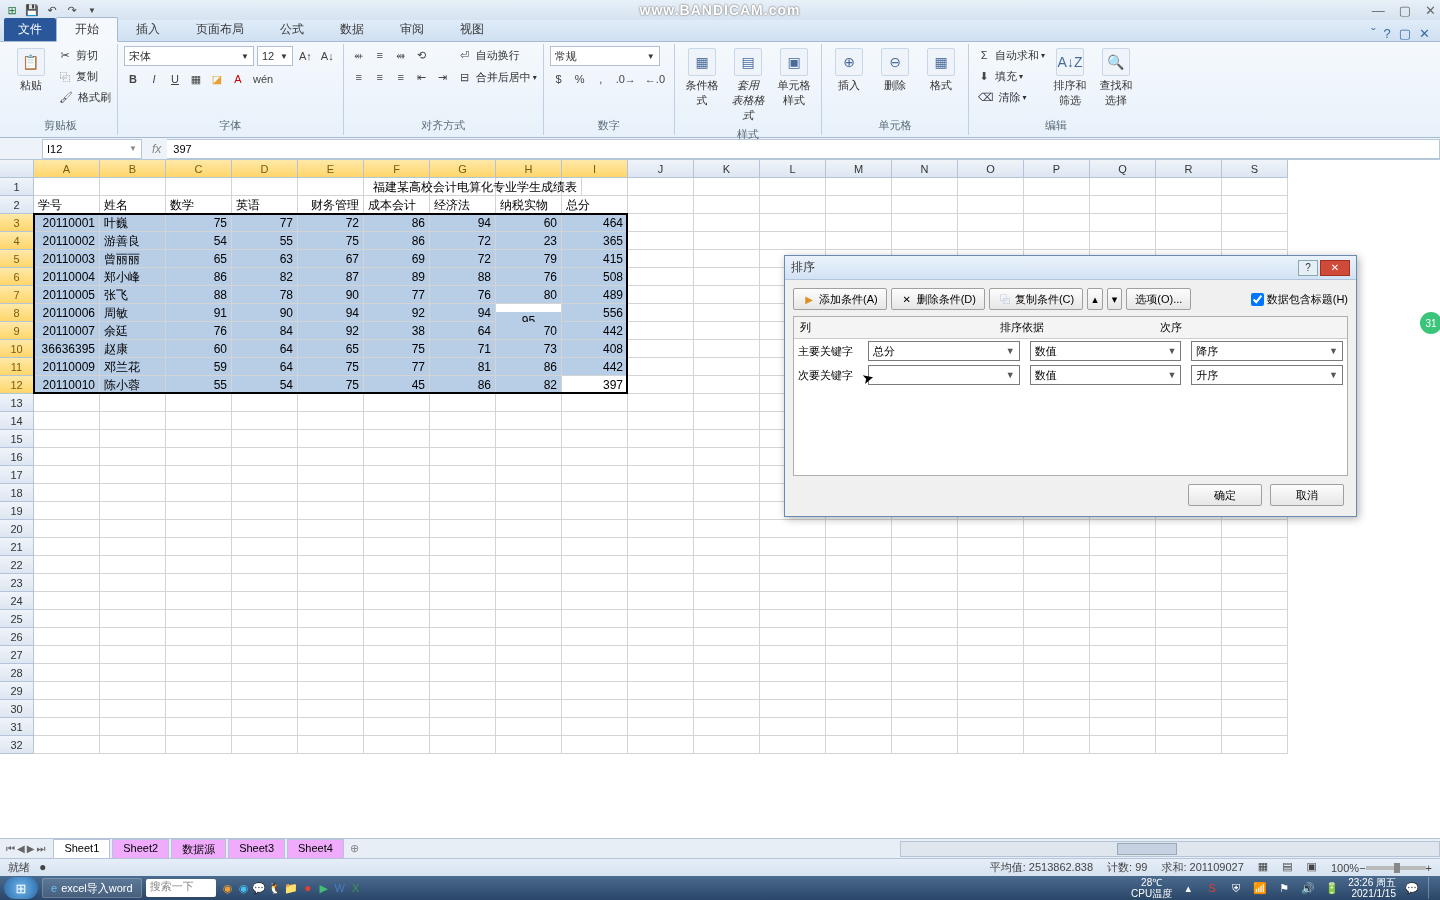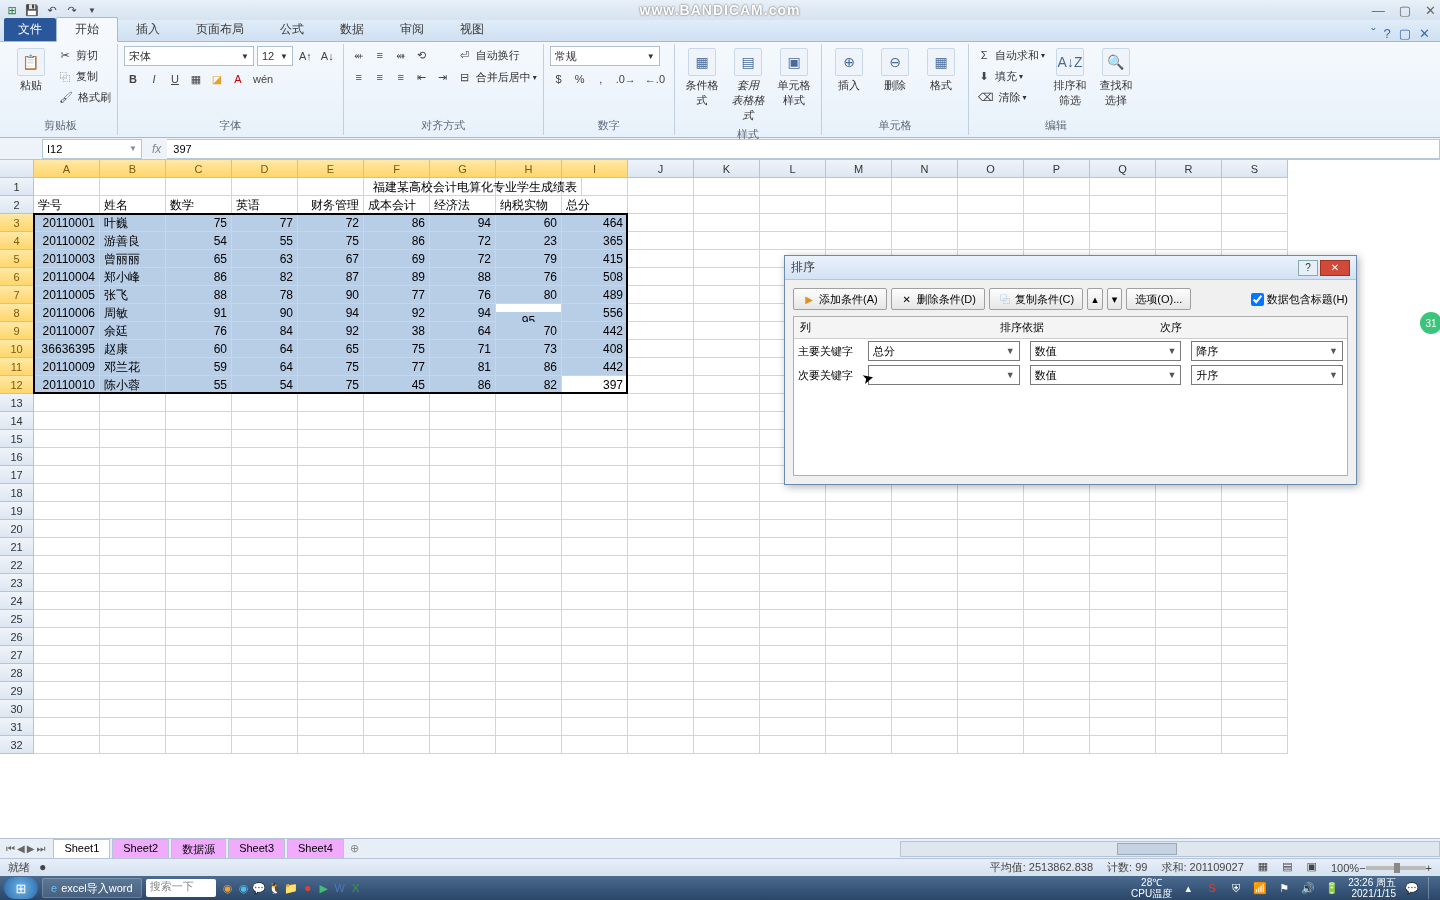--- a/index.html
+++ b/index.html
@@ -1164,20 +1164,24 @@
               <span>数值</span>
               <span class="arr">▼</span>
             </div>
             <div class="sort-select" style="width:178px;margin-left:6px;">
               <span>升序</span>
               <span class="arr">▼</span>
             </div>
           </div>
         </div>
     </div>
+    <div class="dlg-footer">
+      <div class="dlg-btn">确定</div>
+      <div class="dlg-btn">取消</div>
+    </div>
   </div>
 </div>
 
 <div class="cursor">➤</div>
 <div class="bubble">31</div>
 
 <div class="sheet-tabs">
   <div class="sheet-nav">
     <span>⏮</span>
     <span>◀</span>

